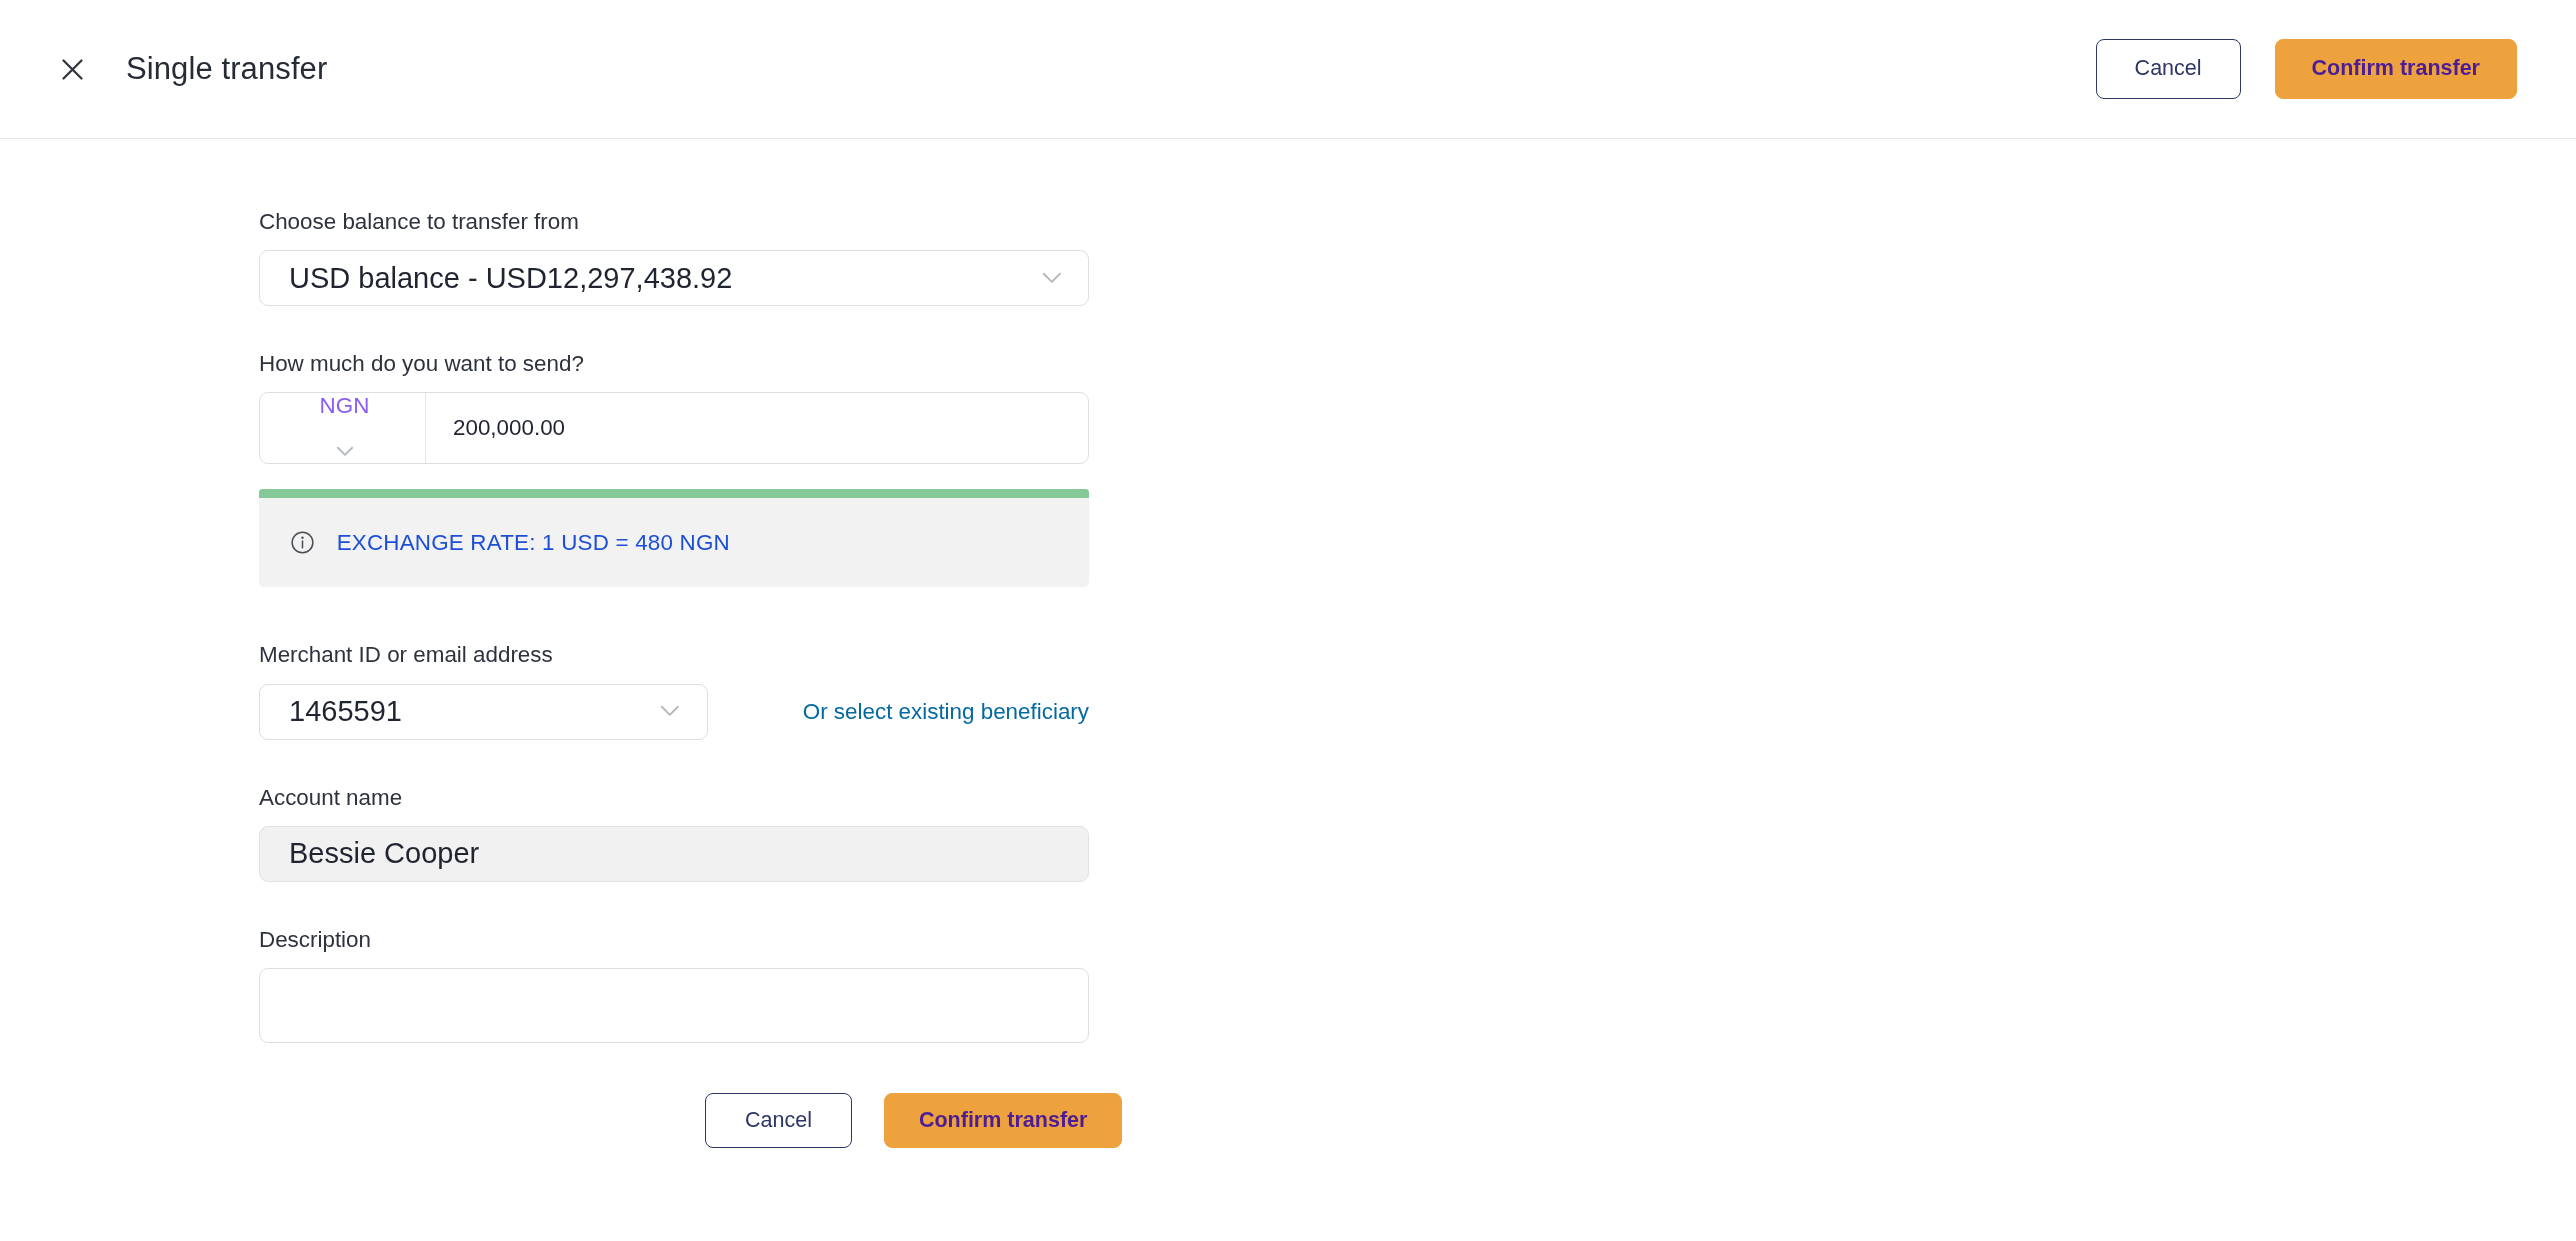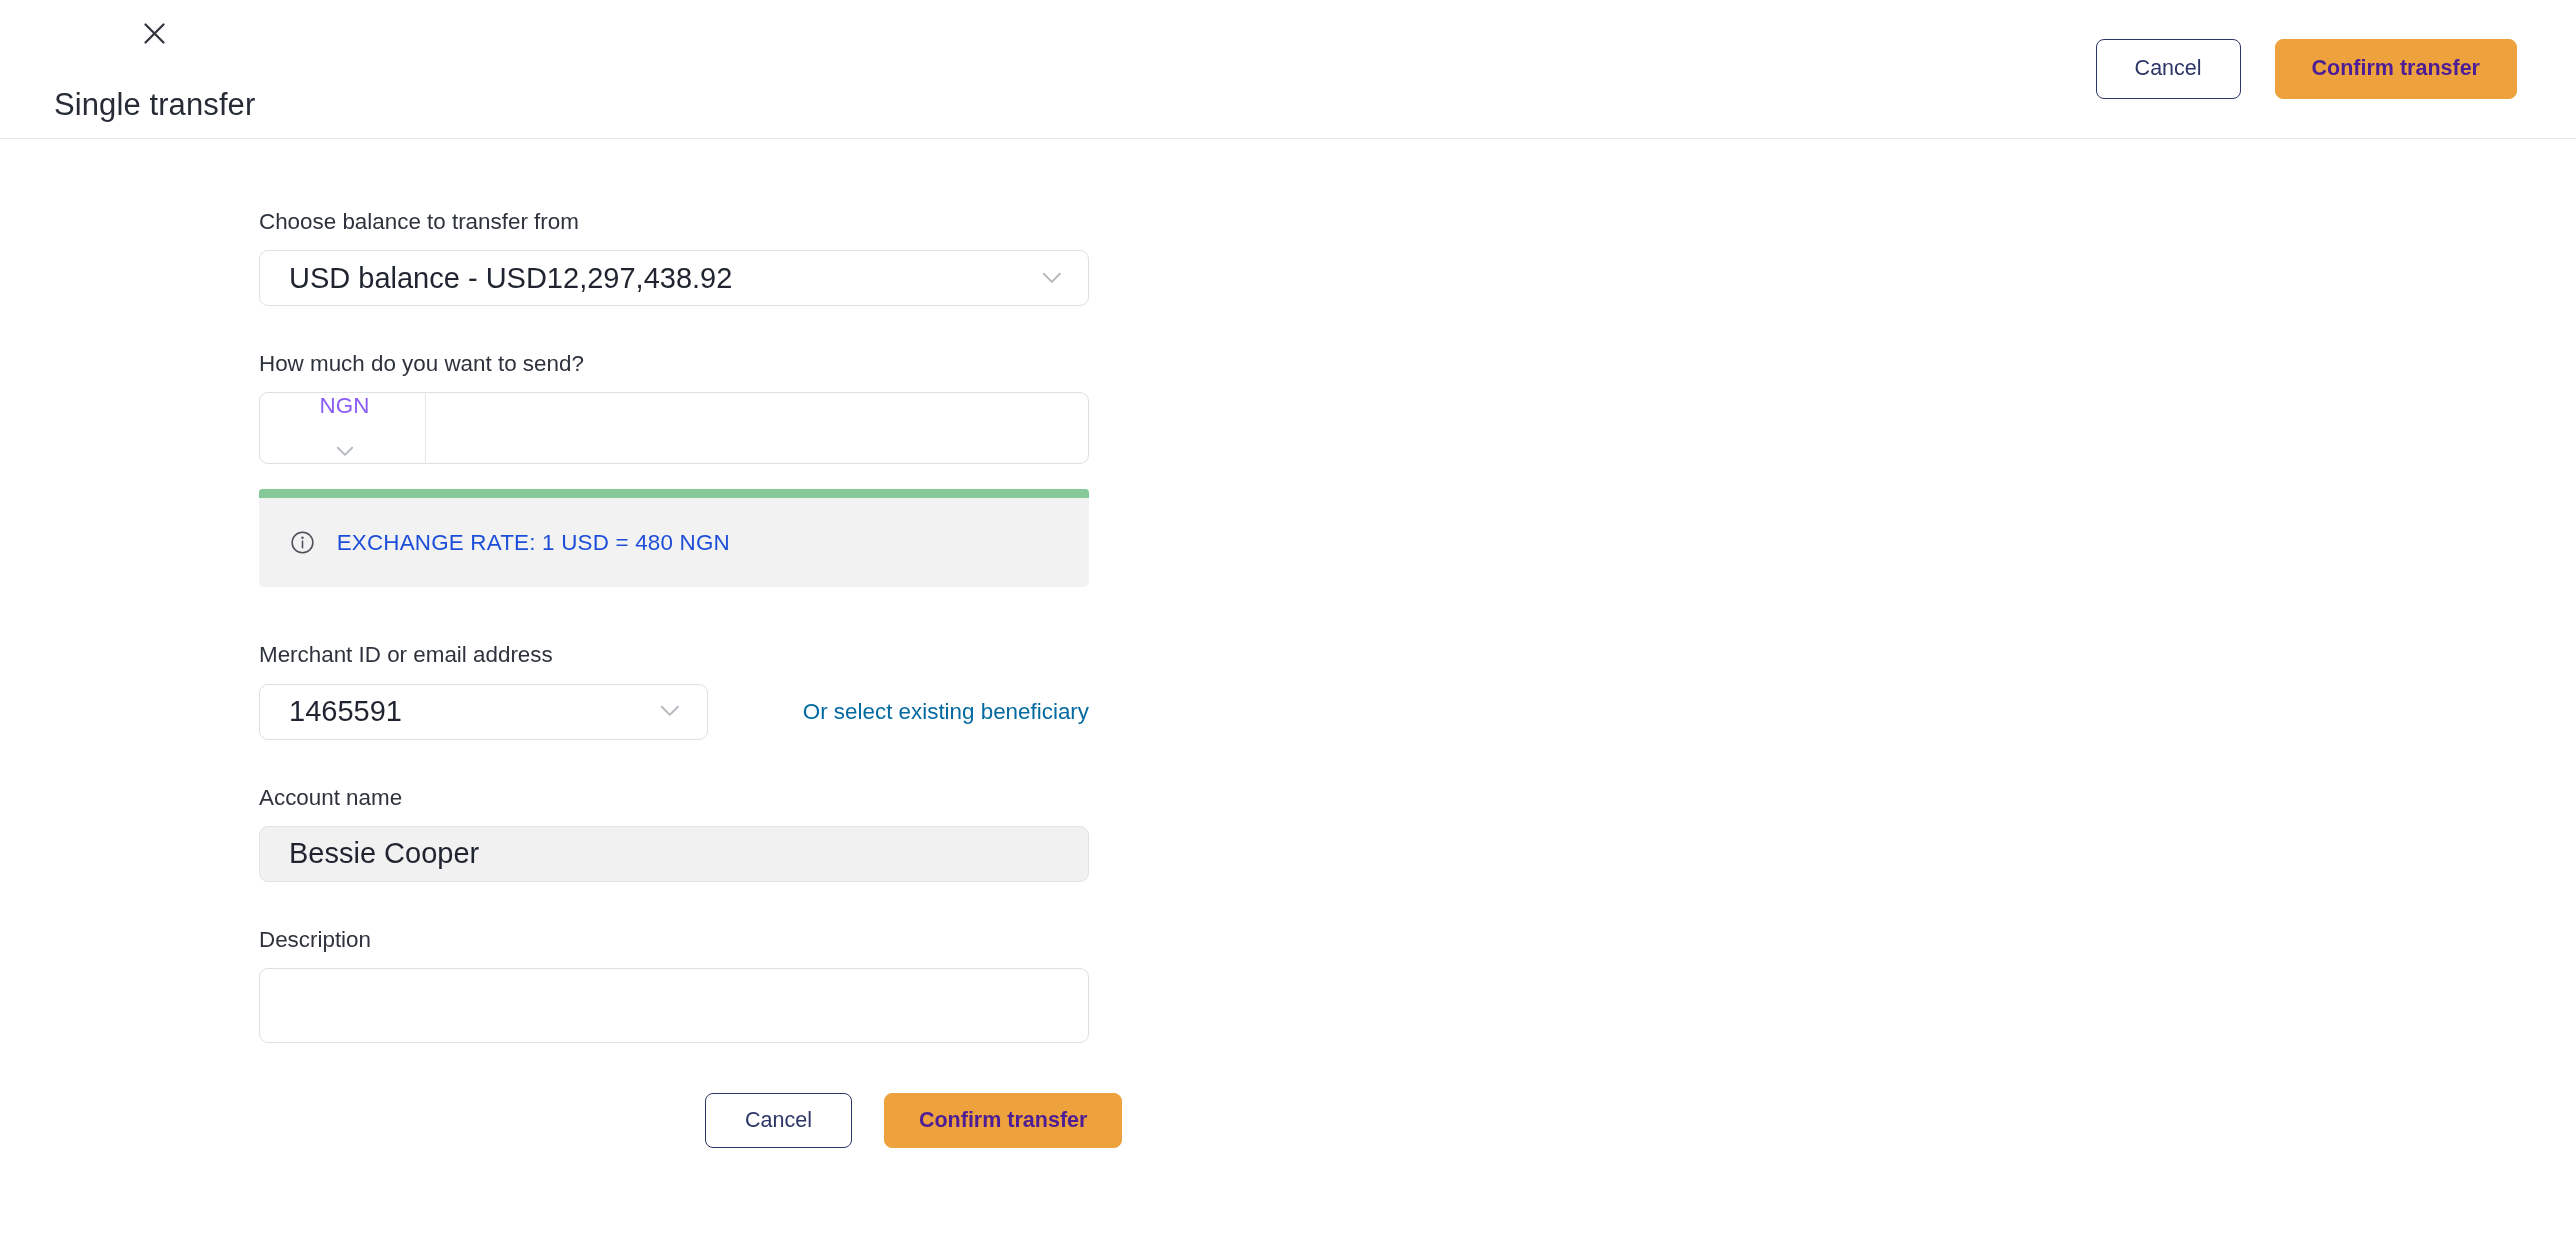--- a/index.html
+++ b/index.html
@@ -22,21 +22,20 @@
     height: 139px;
     border-bottom: 1.8px solid #e3e8ef;
     display: flex;
     align-items: center;
     padding: 0 59px 0 54px;
   }
   .topbar-left {
     display: flex;
     align-items: center;
     gap: 36px;
-    flex-direction: column;
   }
   .close-icon {
     width: 36px;
     height: 36px;
     display: flex;
     align-items: center;
     justify-content: center;
     cursor: pointer;
     flex: none;
   }
@@ -269,20 +268,23 @@
       <div class="field-label">How much do you want to send?</div>
       <div class="split-control">
         <div class="currency-select">
           <span>NGN</span>
           <span class="chevron">
             <svg width="18" height="11.6" viewBox="0 0 20 13" aria-hidden="true">
               <path d="M2 2 L10 10 L18 2" fill="none" stroke="#b6babf" stroke-width="2.2" stroke-linecap="round" stroke-linejoin="round"></path>
             </svg>
           </span>
         </div>
+        <div class="amount-input">
+          <span>200,000.00</span>
+        </div>
       </div>
 
       <div class="rate-banner">
         <span class="info-icon">
           <svg width="25" height="25" viewBox="0 0 28 28" aria-hidden="true">
             <circle cx="14" cy="14" r="11.6" fill="none" stroke="#4a4f57" stroke-width="1.7"></circle>
             <circle cx="14" cy="8.7" r="1.35" fill="#4a4f57"></circle>
             <path d="M14 12.4 V19.8" stroke="#4a4f57" stroke-width="1.7" stroke-linecap="round"></path>
           </svg>
         </span>

